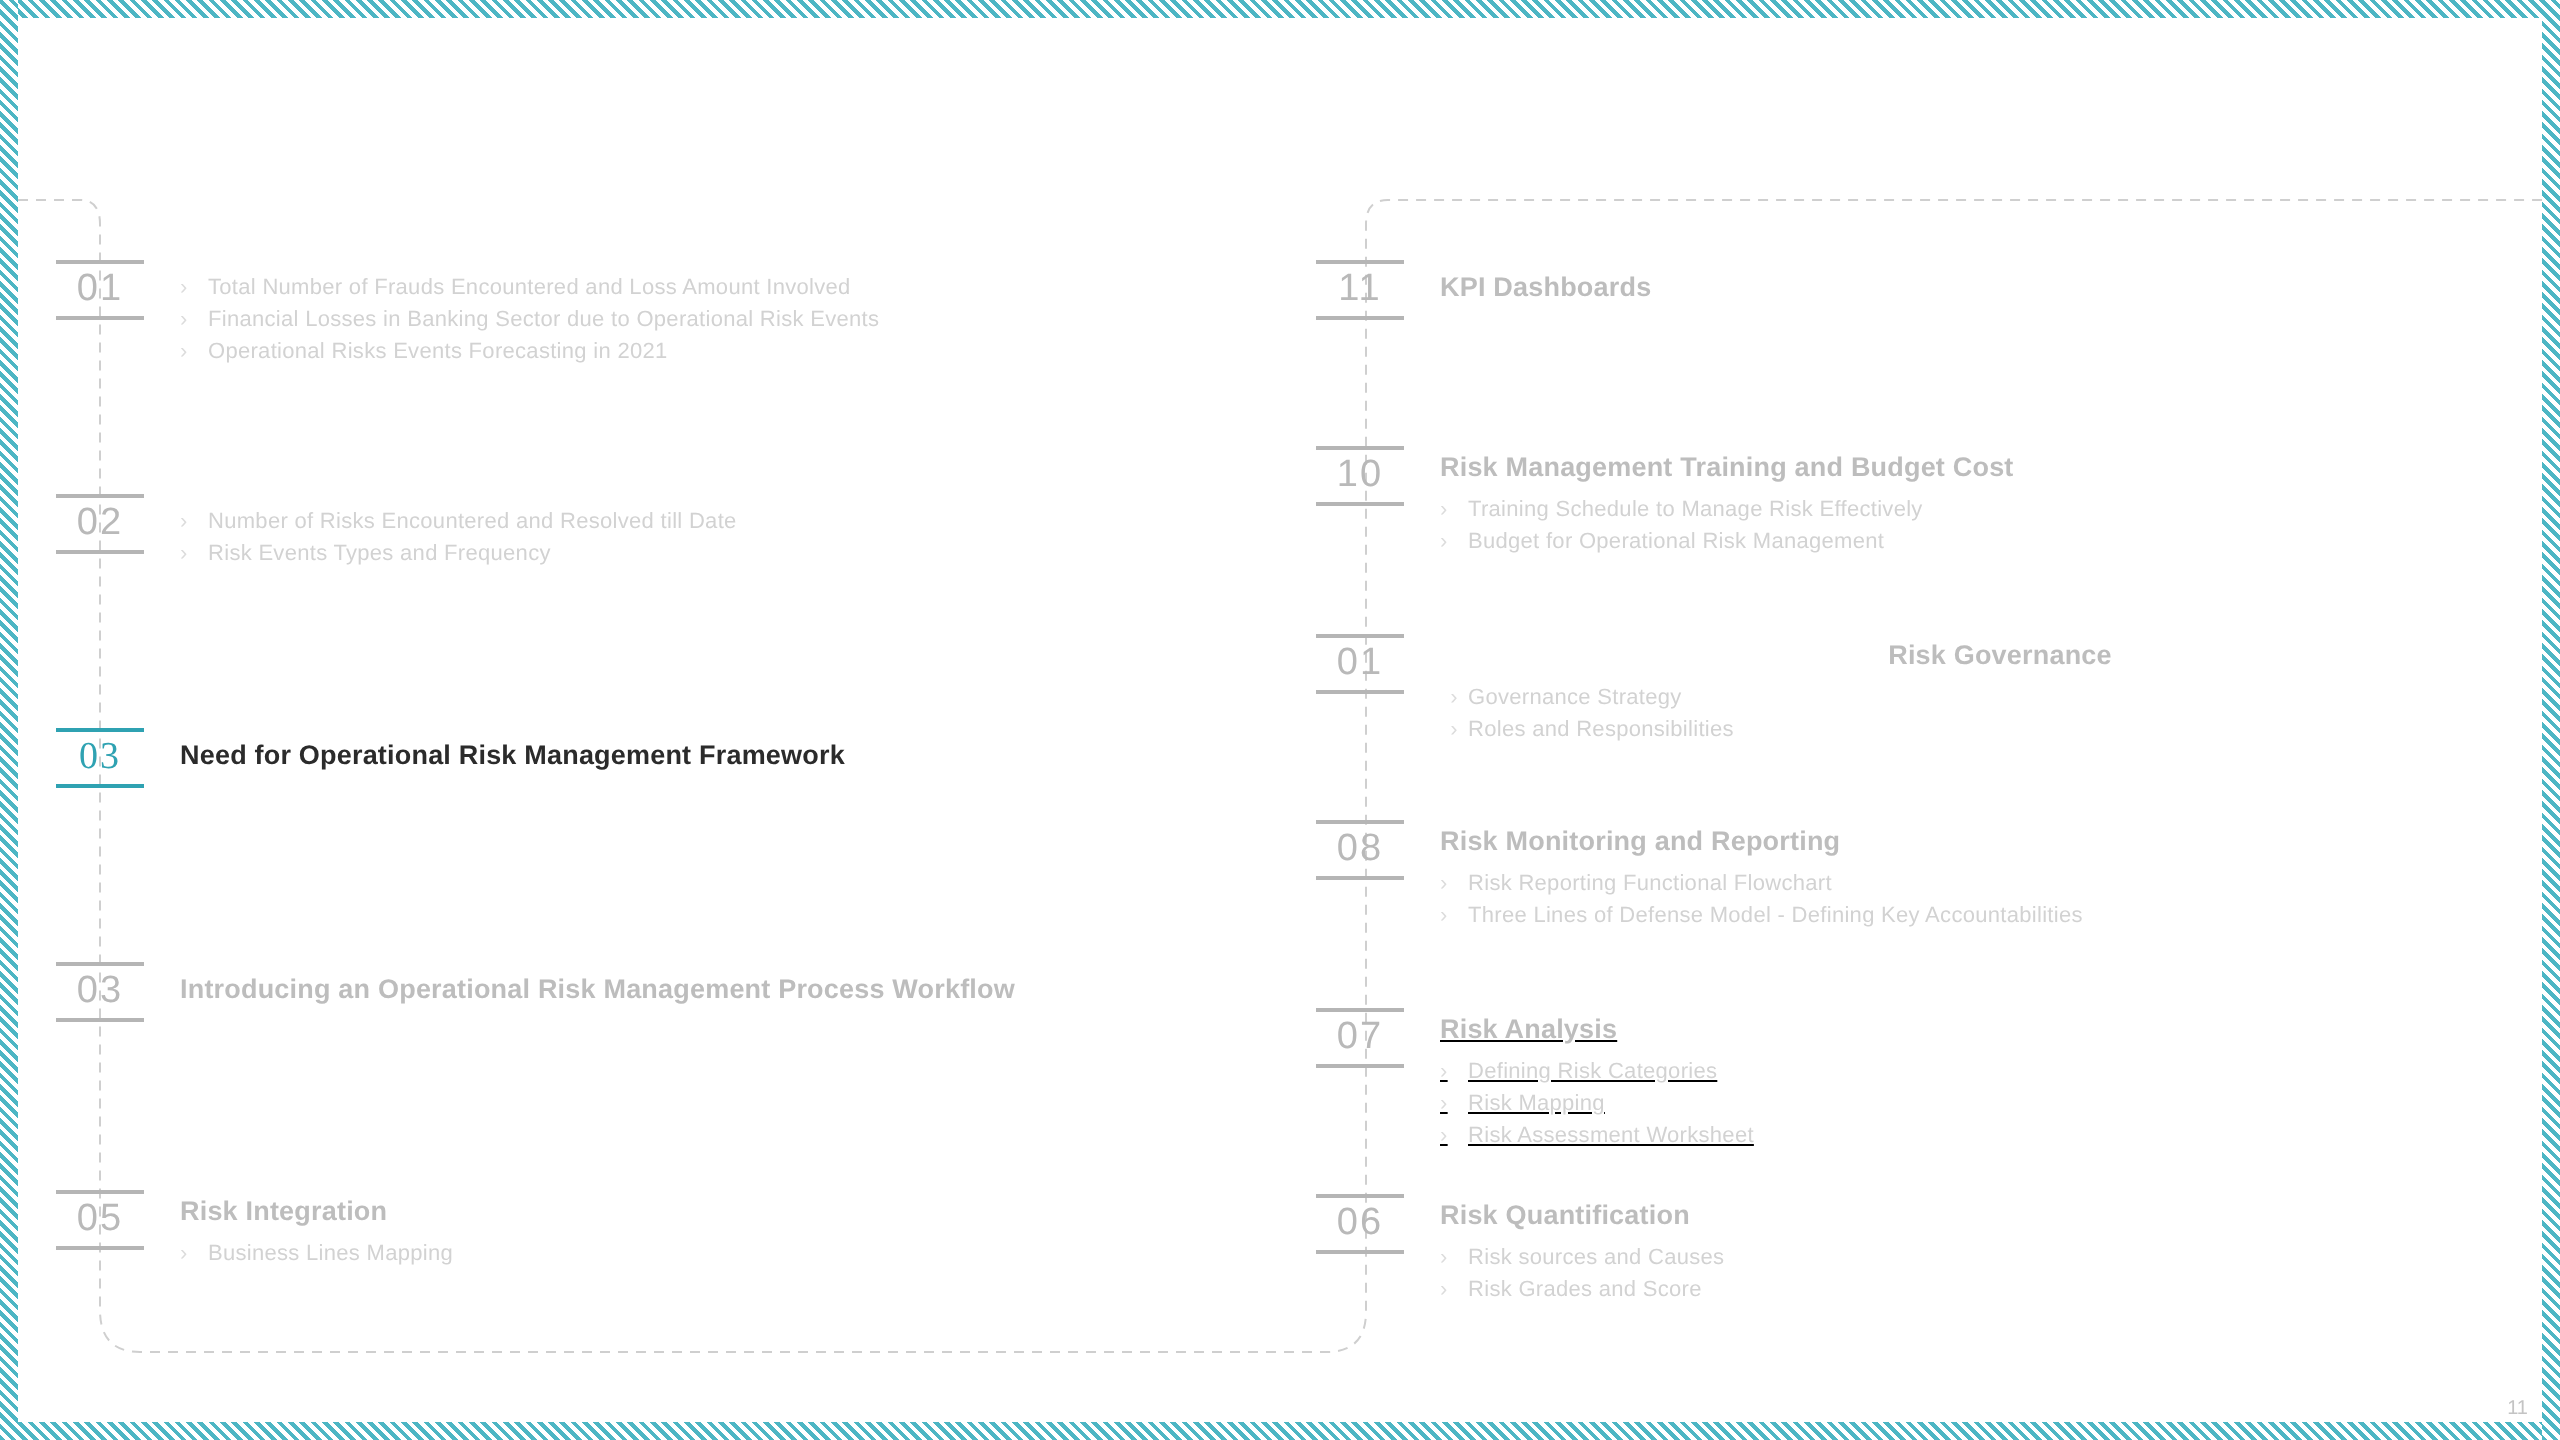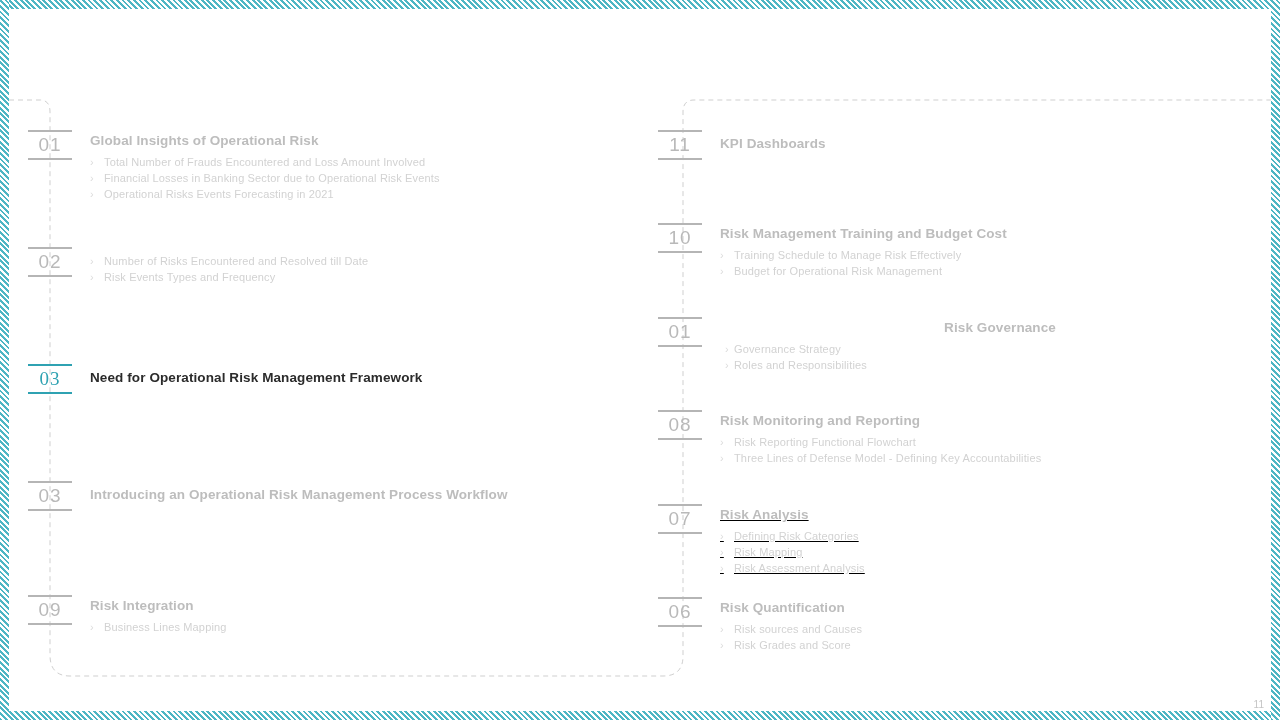--- a/index.html
+++ b/index.html
@@ -158,21 +158,20 @@
 
   <div class="column col-left">
 
     <div class="toc-entry" style="left:28px; top:130px;">
       <div class="num-block">
         <div class="num-rule"></div>
         <div class="num-text">01</div>
         <div class="num-rule"></div>
       </div>
       <div class="entry-body" style="top:2px;">
-        <div class="entry-title">Global Insights of Operational Risk</div>
         <ul class="sub-list">
           <li class="sub-item">
             <span class="sub-bullet">›</span>
             <span>Total Number of Frauds Encountered and Loss Amount Involved</span>
           </li>
           <li class="sub-item">
             <span class="sub-bullet">›</span>
             <span>Financial Losses in Banking Sector due to Operational Risk Events</span>
           </li>
           <li class="sub-item">
@@ -221,21 +220,21 @@
         <div class="num-rule"></div>
       </div>
       <div class="entry-body" style="top:5px;">
         <div class="entry-title">Introducing an Operational Risk Management Process Workflow</div>
       </div>
     </div>
 
     <div class="toc-entry" style="left:28px; top:595px;">
       <div class="num-block">
         <div class="num-rule"></div>
-        <div class="num-text">09</div>
+        <div class="num-text">05</div>
         <div class="num-rule"></div>
       </div>
       <div class="entry-body" style="top:2px;">
         <div class="entry-title">Risk Integration</div>
         <ul class="sub-list">
           <li class="sub-item">
             <span class="sub-bullet">›</span>
             <span>Business Lines Mapping</span>
           </li>
         </ul>
@@ -332,21 +331,21 @@
           <li class="sub-item">
             <span class="sub-bullet">›</span>
             <span>Defining Risk Categories</span>
           </li>
           <li class="sub-item">
             <span class="sub-bullet">›</span>
             <span>Risk Mapping</span>
           </li>
           <li class="sub-item">
             <span class="sub-bullet">›</span>
-            <span>Risk Assessment Analysis</span>
+            <span>Risk Assessment Worksheet</span>
           </li>
         </ul>
       </div>
     </div>
 
     <div class="toc-entry" style="left:28px; top:597px;">
       <div class="num-block">
         <div class="num-rule"></div>
         <div class="num-text">06</div>
         <div class="num-rule"></div>

